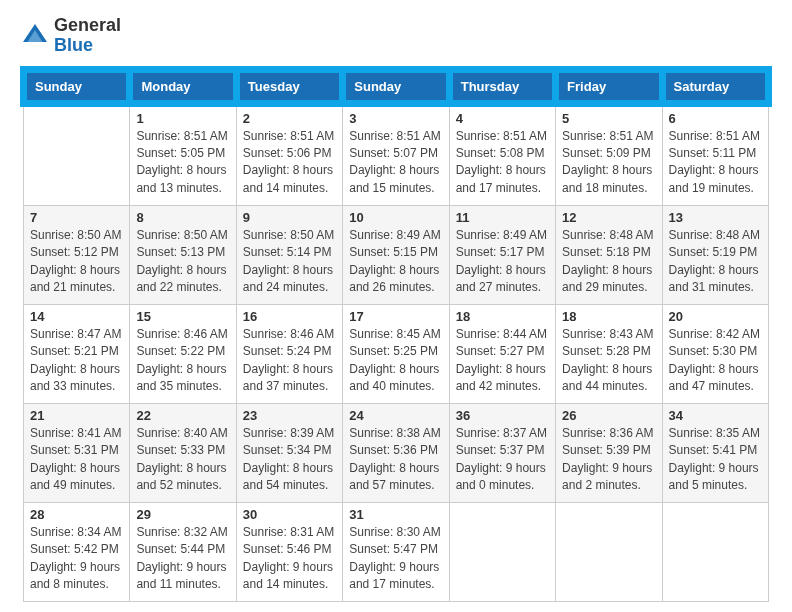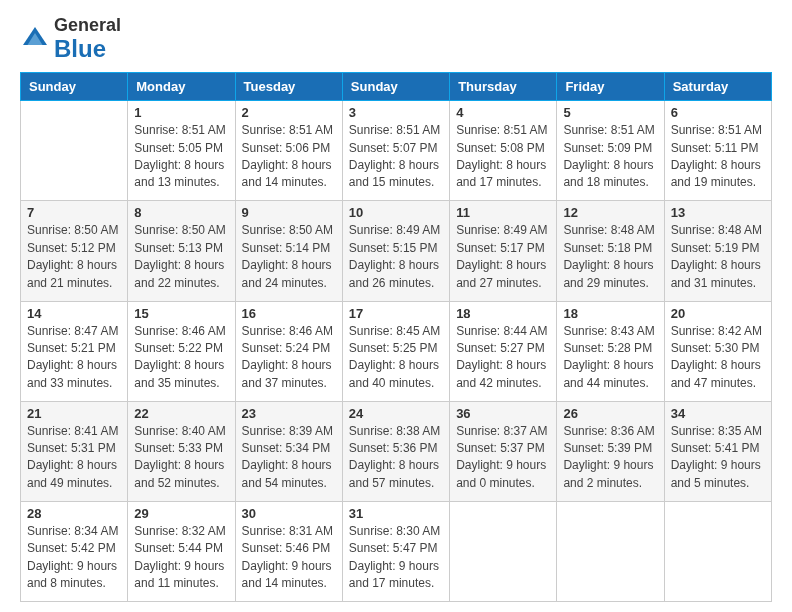--- a/index.html
+++ b/index.html
@@ -58,21 +58,21 @@
       width: 100%;
       table-layout: fixed;
     }
     .calendar th {
       background-color: #1a6eb5;
       color: #fff;
       text-align: left;
       padding: 6px 8px;
       font-size: 13px;
       font-weight: bold;
-      border: 1px solid #0ea5e9;
+      border: 7px solid #0ea5e9;
     }
     .calendar td {
       border: 1px solid #ccc;
       vertical-align: top;
       padding: 4px 6px;
       font-size: 10.5px;
       color: #333;
       height: 88px;
     }
     .day-num {
@@ -105,21 +105,21 @@
 
 <div class="page">
   <div class="header">
     <div class="logo">
       <svg class="logo-icon" viewBox="0 0 40 40">
         <polygon points="20,4 36,28 4,28" fill="#1a6eb5"></polygon>
         <polygon points="20,12 30,28 10,28" fill="#5a9fd4"></polygon>
       </svg>
       <div class="logo-text">
         <span style="font-size:18px;font-weight:bold;color:#333;">General</span>
-        <span style="font-size:24px;font-weight:bold;color:#1a6eb5;">Blue</span>
+        <span style="font-size:18px;font-weight:bold;color:#1a6eb5;">Blue</span>
       </div>
     </div>
   </div>
 
   <table class="calendar">
     <thead>
       <tr>
       <th>Sunday</th>
           <th>Monday</th>
           <th>Tuesday</th>

